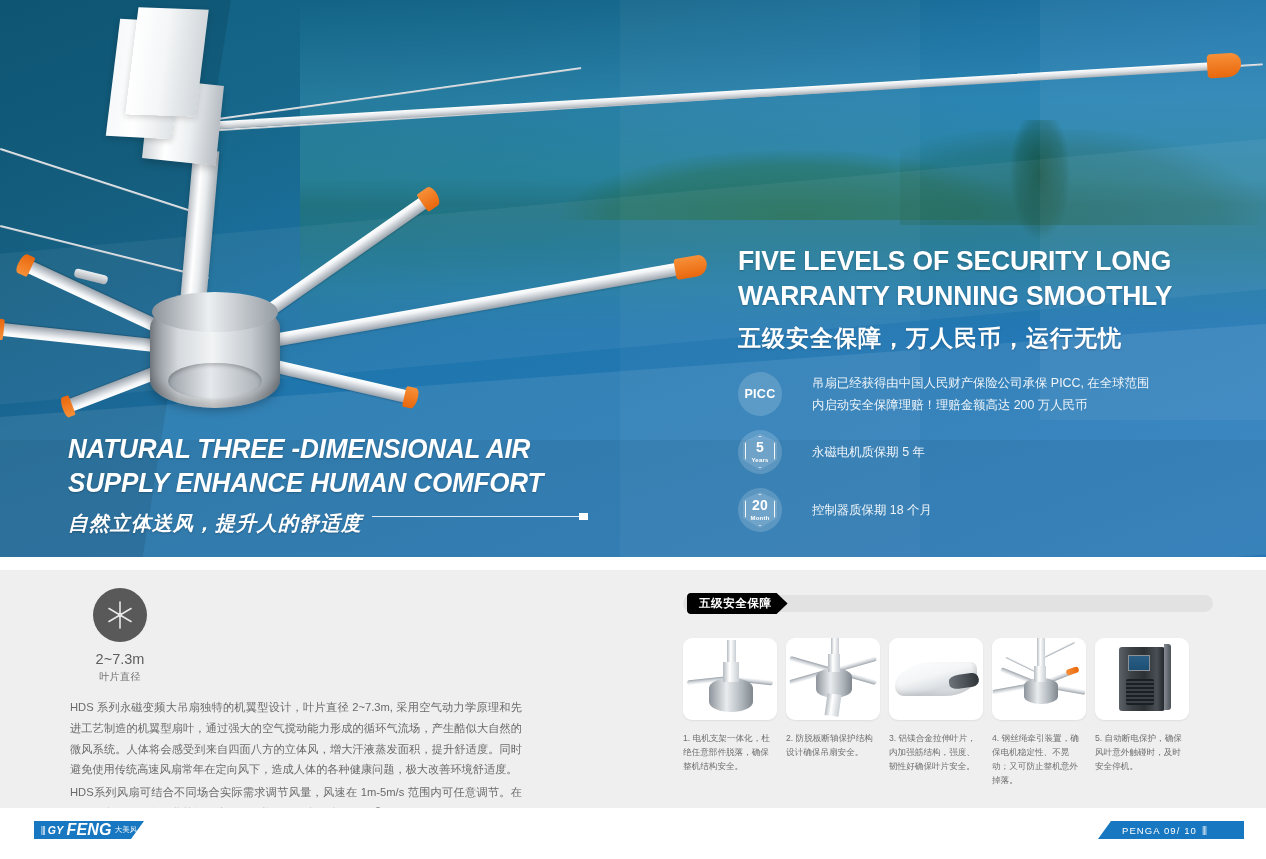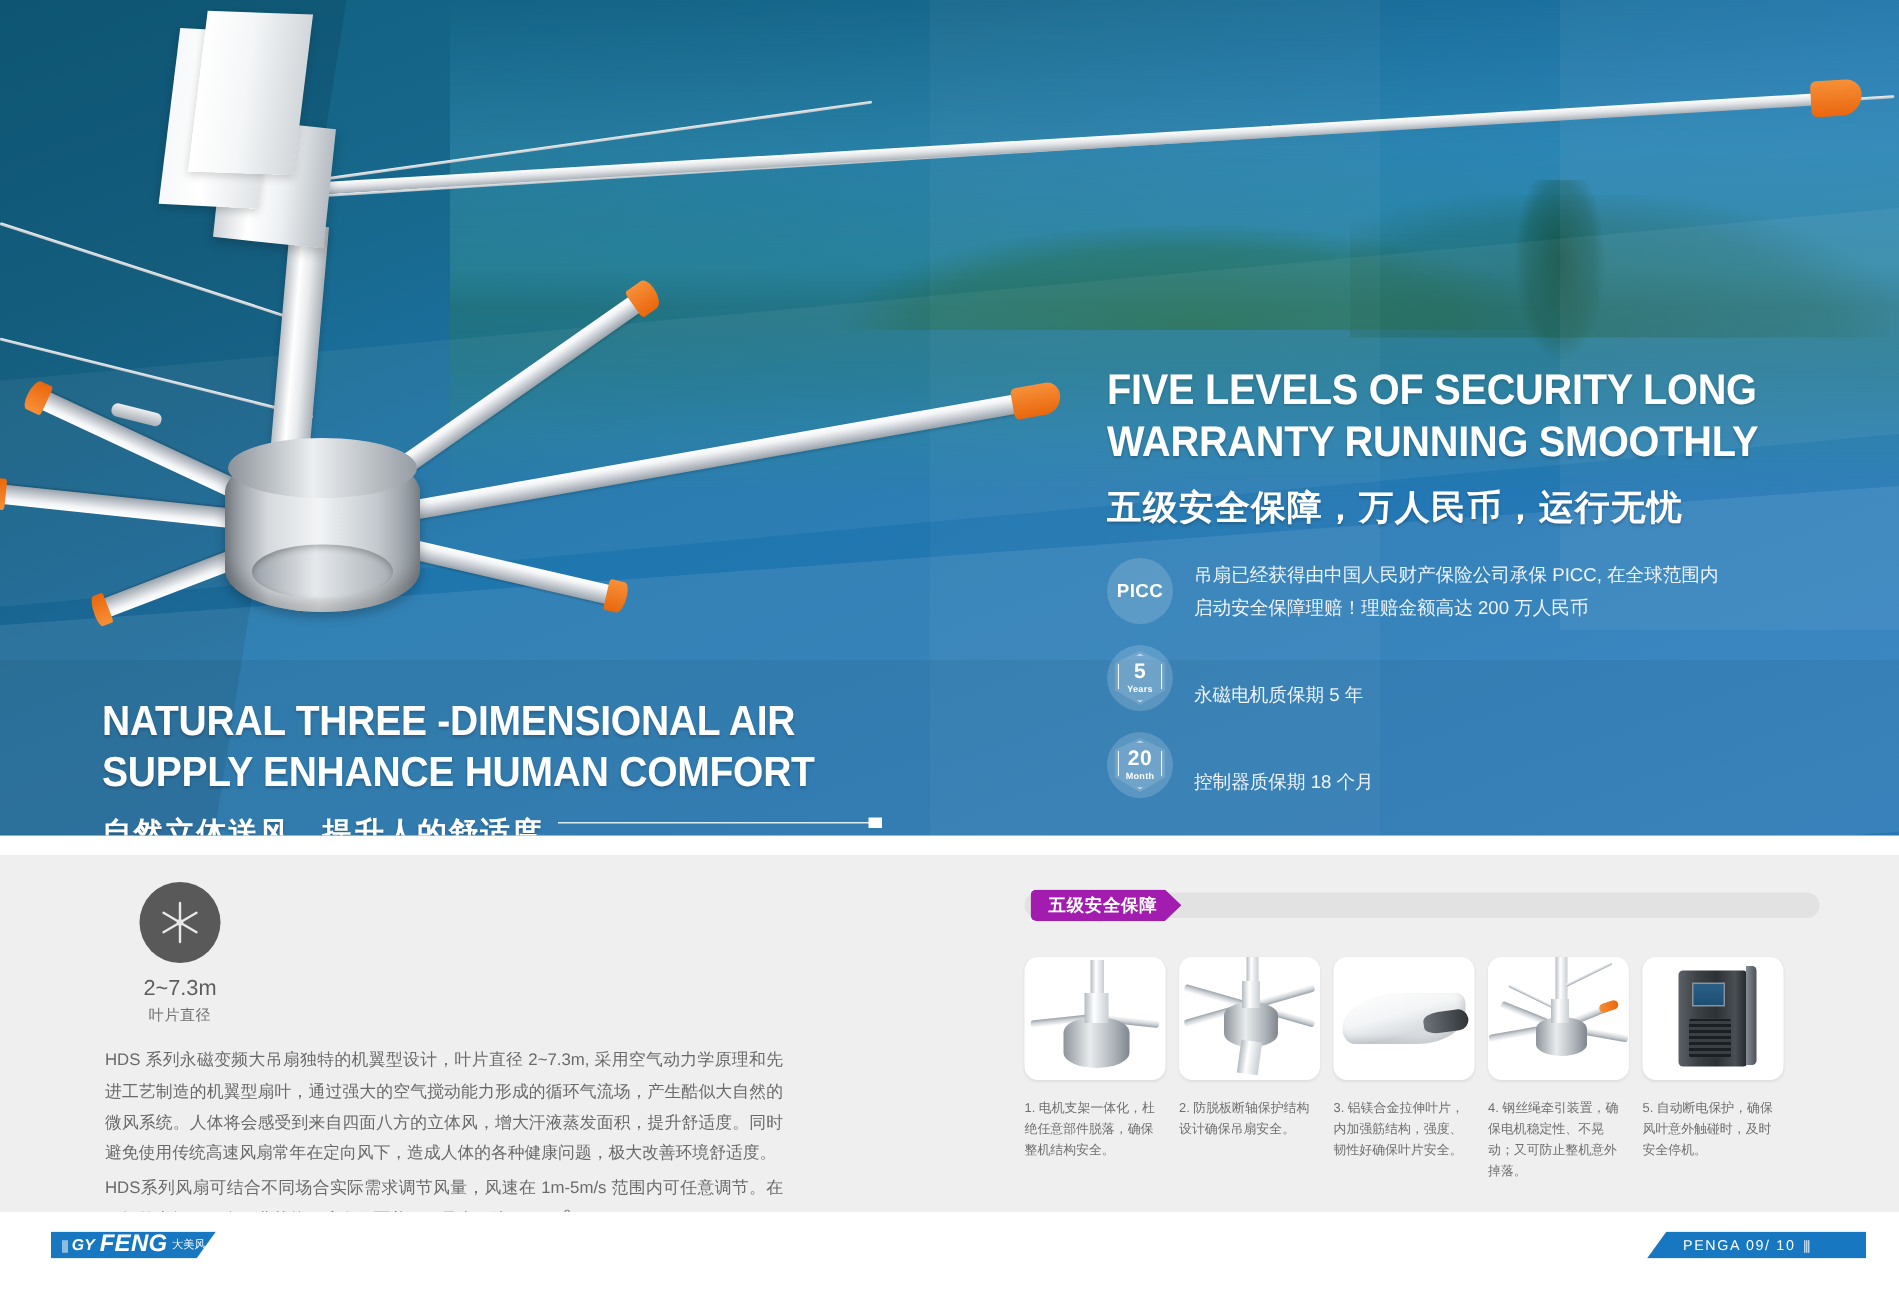--- a/index.html
+++ b/index.html
@@ -155,29 +155,29 @@
     color:#ffffff; font-weight:bold; font-size:28.5px; line-height:1.22;
     letter-spacing:-0.2px; font-stretch: condensed;
     transform: scaleX(.93); transform-origin: left center;
     text-shadow: 0 1px 2px rgba(0,0,0,.22);
   }
   .h-cn {
     margin-top: 10px; color:#ffffff; font-weight:bold; font-size:23px;
     letter-spacing: 1px;
     text-shadow: 0 1px 2px rgba(0,0,0,.22);
   }
-  .h-left { position: absolute; left: 68px; top: 464px; width: 520px; }
+  .h-left { position: absolute; left: 68px; top: 432px; width: 520px; font-style: italic; }
   .h-left .h-en { font-size:28px; }
   .h-left .h-cn { font-size:20px; }
   .cn-row { display:flex; align-items:center; gap:10px; }
   .cn-rule { flex:1; height:1px; background:rgba(255,255,255,.85); position:relative; margin-bottom:4px;}
   .cn-rule::after{content:"";position:absolute;right:0;top:-3px;width:9px;height:7px;background:#ffffff;}
 
   .warranty { position:absolute; left:738px; top:372px; width:420px; }
-  .w-row { display:flex; align-items:flex-end; gap:14px; margin-bottom:14px; }
+  .w-row { display:flex; align-items:center; gap:30px; margin-bottom:14px; }
   .w-badge {
     flex: 0 0 auto; width:44px; height:44px; border-radius:50%;
     background: rgba(255,255,255,.17);
     display:flex; align-items:center; justify-content:center;
     color:#ffffff; font-weight:bold; font-size:12.5px; letter-spacing:.3px;
   }
   .shield {
     width:34px; height:36px; position:relative;
     display:flex; flex-direction:column; align-items:center; justify-content:center;
     color:#fff;
@@ -219,21 +219,21 @@
 
   
   .right-col { position:absolute; left:683px; top:593px; width:530px; }
   .tabbar { position:relative; height:20px; }
   .tabbar-bg {
     position:absolute; left:0; top:2px; width:530px; height:17px;
     background:#e2e2e2; border-radius:9px;
   }
   .tab {
     position:absolute; left:4px; top:0px; height:21px; padding:0 16px 0 12px;
-    background:#a21caf; color:#ffffff; font-size:11.5px; font-weight:bold;
+    background:#000000; color:#ffffff; font-size:11.5px; font-weight:bold;
     display:flex; align-items:center; letter-spacing:.6px;
     clip-path: polygon(0 0, calc(100% - 11px) 0, 100% 50%, calc(100% - 11px) 100%, 0 100%);
     border-radius: 4px 0 0 4px;
     box-shadow: 0 0 0 2px #ffffff;
   }
   .thumbs { display:flex; gap:9px; margin-top:25px; }
   .thumb {
     width:94px; height:82px; background:#ffffff; border-radius:9px;
     position:relative; overflow:hidden;
     box-shadow: 0 1px 2px rgba(0,0,0,.07);

